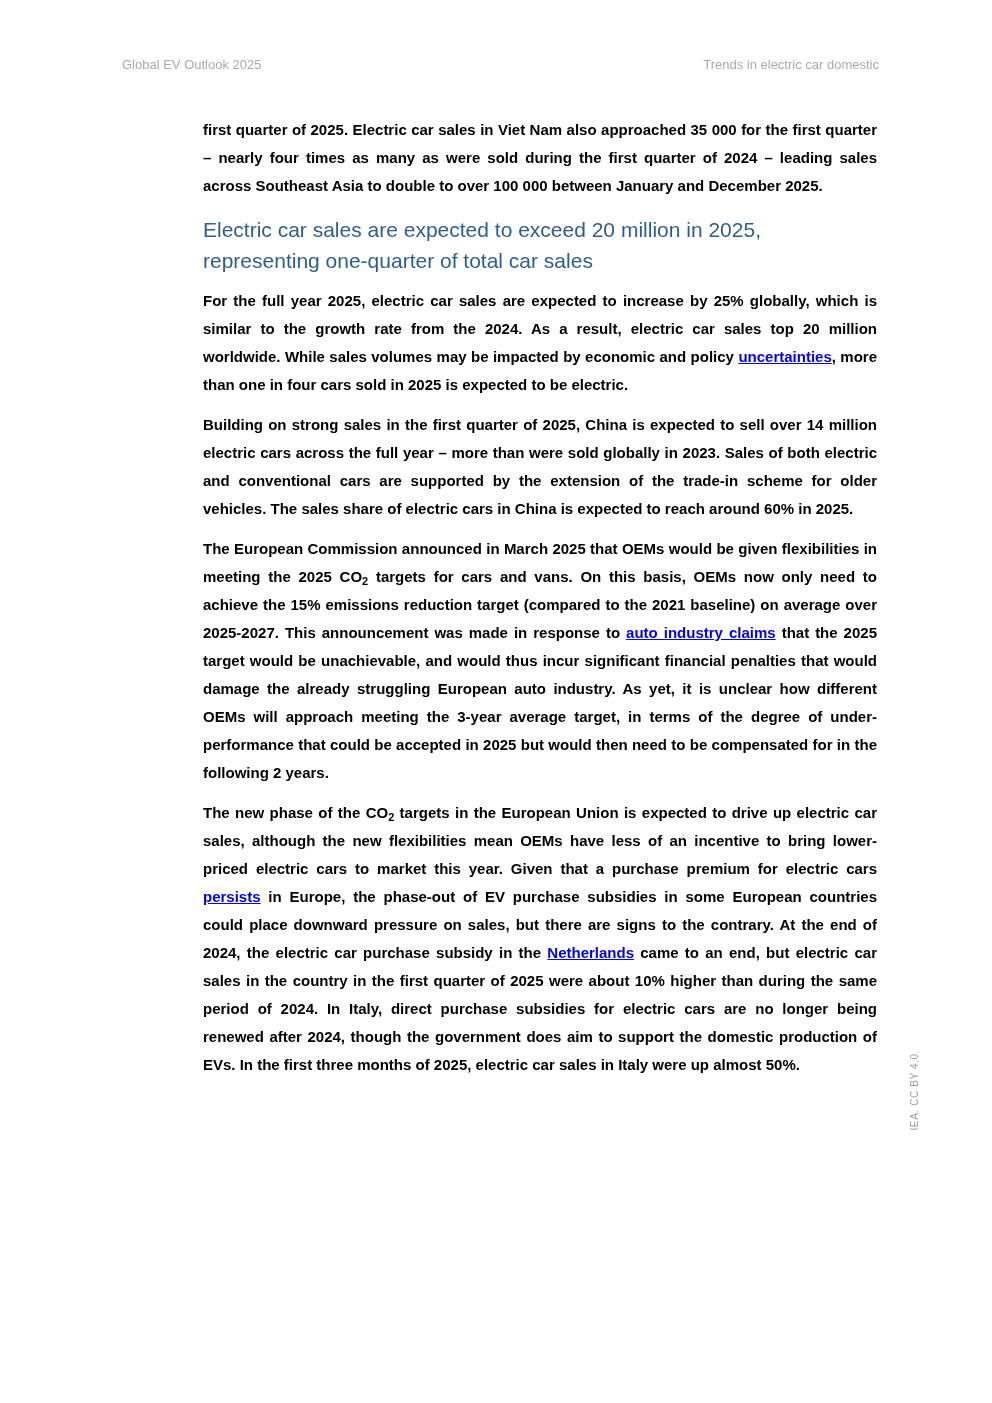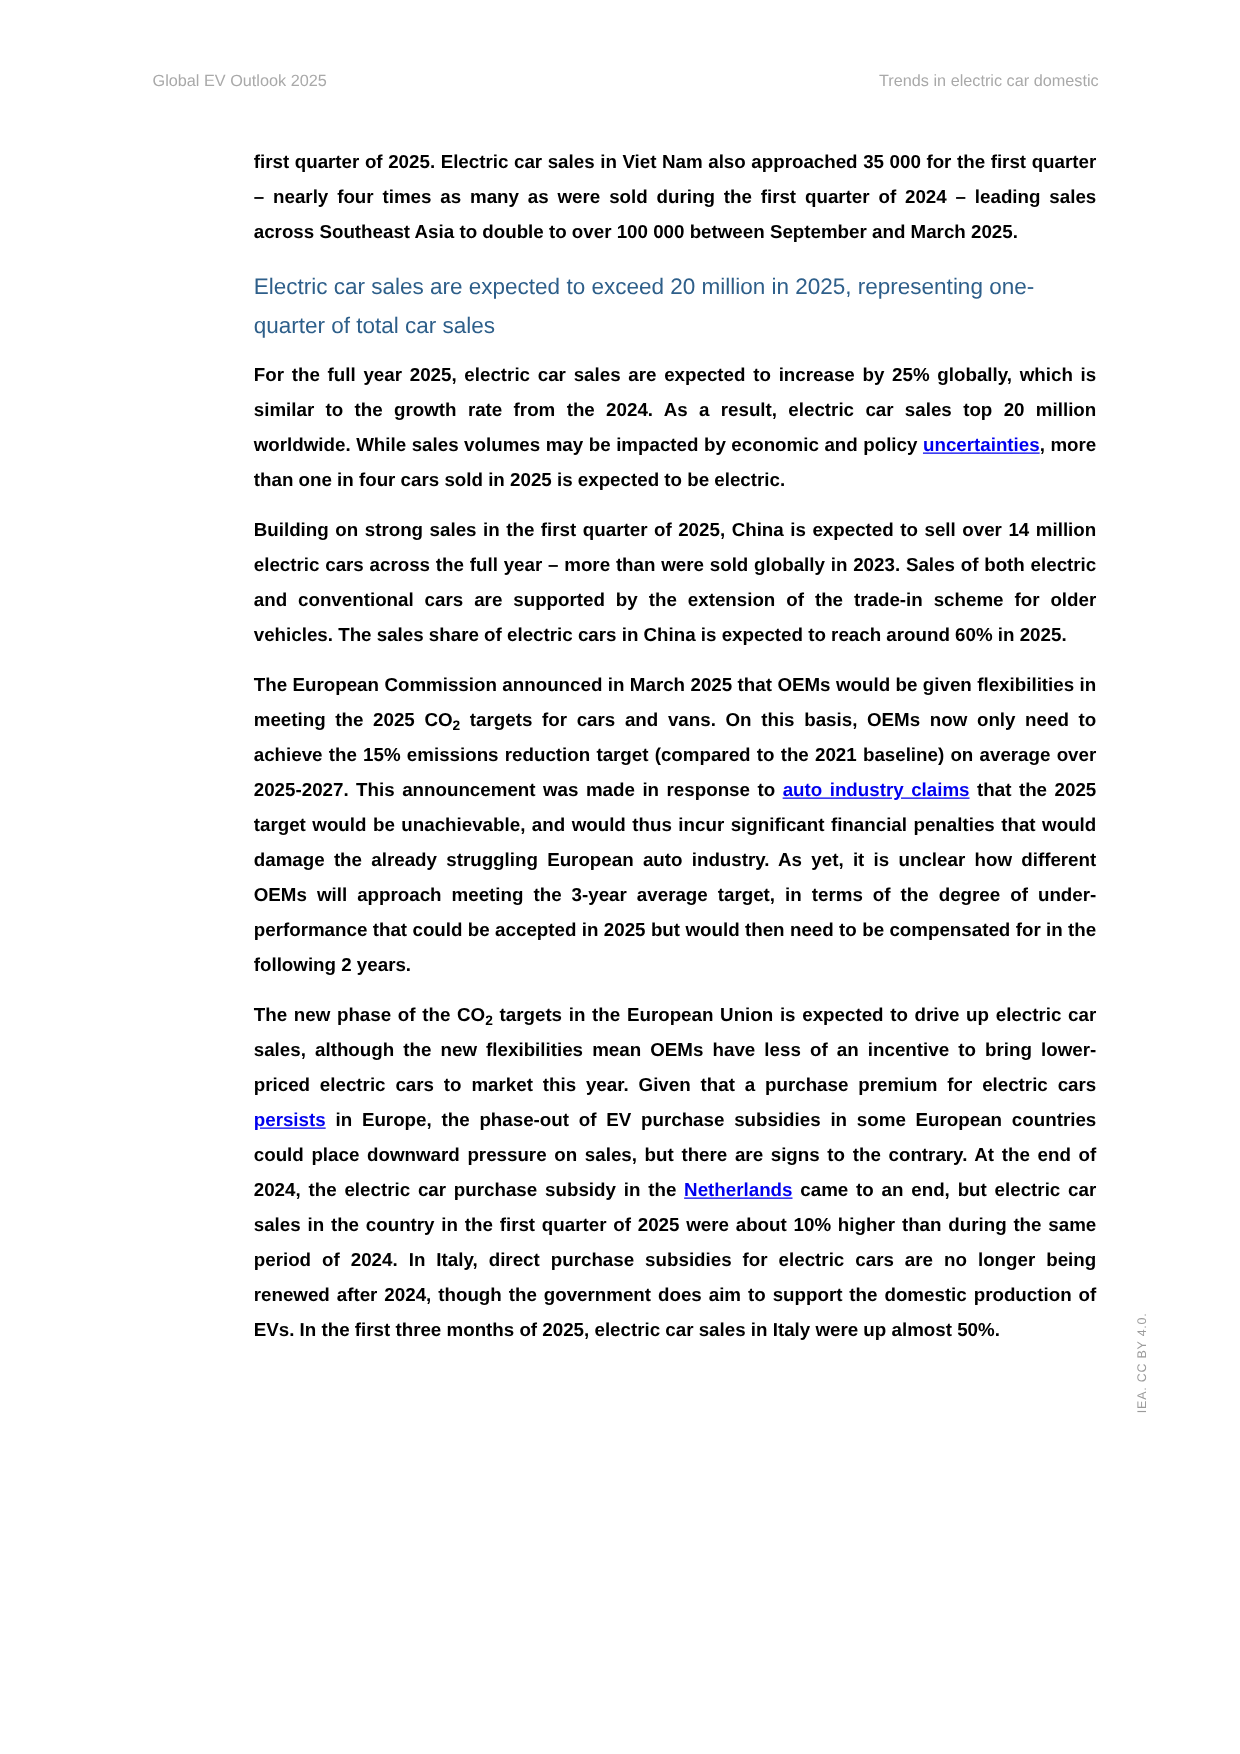--- a/index.html
+++ b/index.html
@@ -30,21 +30,21 @@
   .body-para {
     margin: 0 0 12px 0;
     font-size: 15px;
     font-weight: 700;
     line-height: 28px;
     color: #000000;
     text-align: justify;
   }
   .doc-heading {
     margin: 14px 0 11px 0;
-    font-size: 18px;
+    font-size: 21px;
     font-weight: 400;
     line-height: 31px;
     color: #2e5f8a;
     text-align: left;
   }
   .body-para a {
     color: #0000ee;
   }
   .body-para sub {
     font-size: 11px;
@@ -77,21 +77,21 @@
 <body>
 
 <div class="page">
 
   <div class="running-header">
     <span>Global EV Outlook 2025</span>
     <span>Trends in electric car domestic</span>
   </div>
 
   <div class="content">
-      <p class="body-para">first quarter of 2025. Electric car sales in Viet Nam also approached 35 000 for the first quarter – nearly four times as many as were sold during the first quarter of 2024 – leading sales across Southeast Asia to double to over 100 000 between September and March 2025.</p>
+      <p class="body-para">first quarter of 2025. Electric car sales in Viet Nam also approached 35 000 for the first quarter – nearly four times as many as were sold during the first quarter of 2024 – leading sales across Southeast Asia to double to over 100 000 between January and December 2025.</p>
       <h2 class="doc-heading">Electric car sales are expected to exceed 20 million in 2025, representing one-quarter of total car sales</h2>
       <p class="body-para">For the full year 2025, electric car sales are expected to increase by 25% globally, which is similar to the growth rate from the 2024. As a result, electric car sales top 20 million worldwide. While sales volumes may be impacted by economic and policy <a href="#">uncertainties</a>, more than one in four cars sold in 2025 is expected to be electric.</p>
       <p class="body-para">Building on strong sales in the first quarter of 2025, China is expected to sell over 14 million electric cars across the full year – more than were sold globally in 2023. Sales of both electric and conventional cars are supported by the extension of the trade-in scheme for older vehicles. The sales share of electric cars in China is expected to reach around 60% in 2025.</p>
       <p class="body-para">The European Commission announced in March 2025 that OEMs would be given flexibilities in meeting the 2025 CO<sub>2</sub> targets for cars and vans. On this basis, OEMs now only need to achieve the 15% emissions reduction target (compared to the 2021 baseline) on average over 2025-2027. This announcement was made in response to <a href="#">auto industry claims</a> that the 2025 target would be unachievable, and would thus incur significant financial penalties that would damage the already struggling European auto industry. As yet, it is unclear how different OEMs will approach meeting the 3-year average target, in terms of the degree of under-performance that could be accepted in 2025 but would then need to be compensated for in the following 2 years.</p>
       <p class="body-para">The new phase of the CO<sub>2</sub> targets in the European Union is expected to drive up electric car sales, although the new flexibilities mean OEMs have less of an incentive to bring lower-priced electric cars to market this year. Given that a purchase premium for electric cars <a href="#">persists</a> in Europe, the phase-out of EV purchase subsidies in some European countries could place downward pressure on sales, but there are signs to the contrary. At the end of 2024, the electric car purchase subsidy in the <a href="#">Netherlands</a> came to an end, but electric car sales in the country in the first quarter of 2025 were about 10% higher than during the same period of 2024. In Italy, direct purchase subsidies for electric cars are no longer being renewed after 2024, though the government does aim to support the domestic production of EVs. In the first three months of 2025, electric car sales in Italy were up almost 50%.</p>
     </div>
 
   <div class="page-footer">Page | 26</div>
 
   <div class="license-note">IEA. CC BY 4.0.</div>

